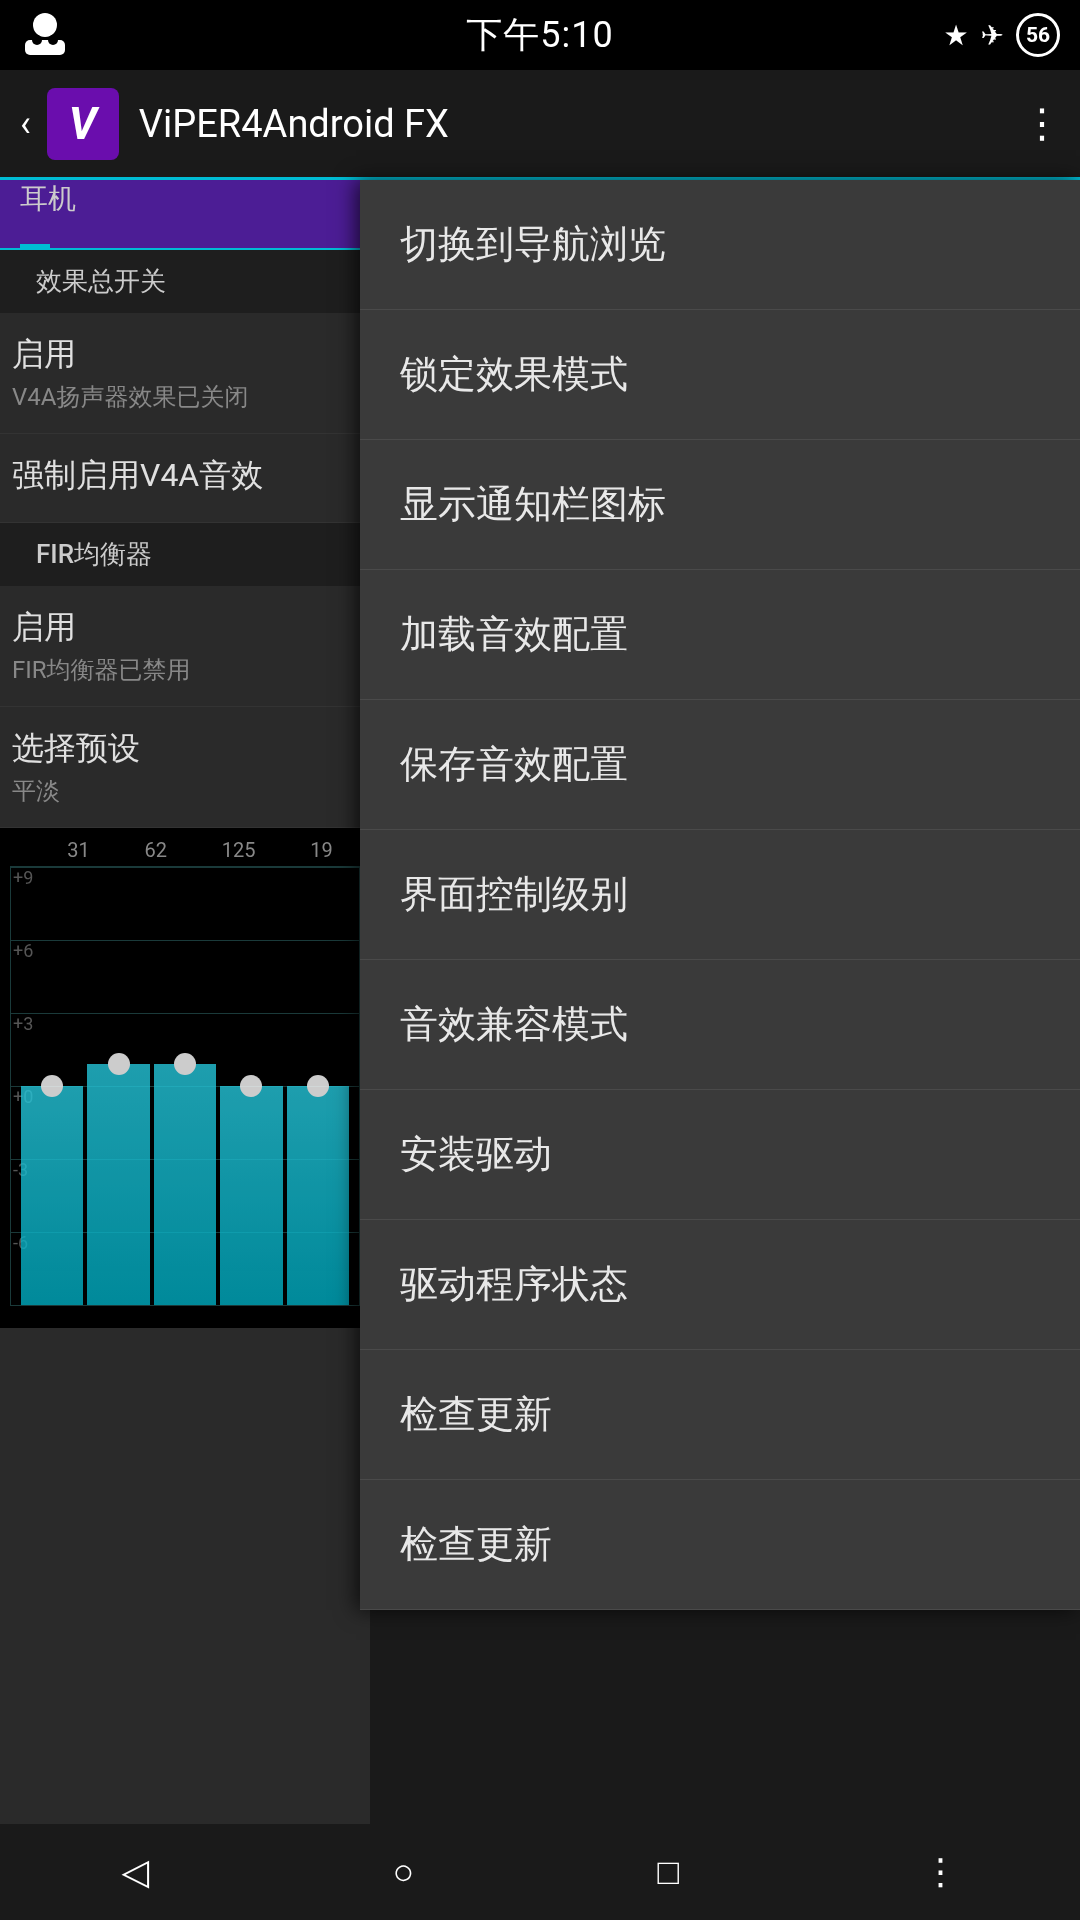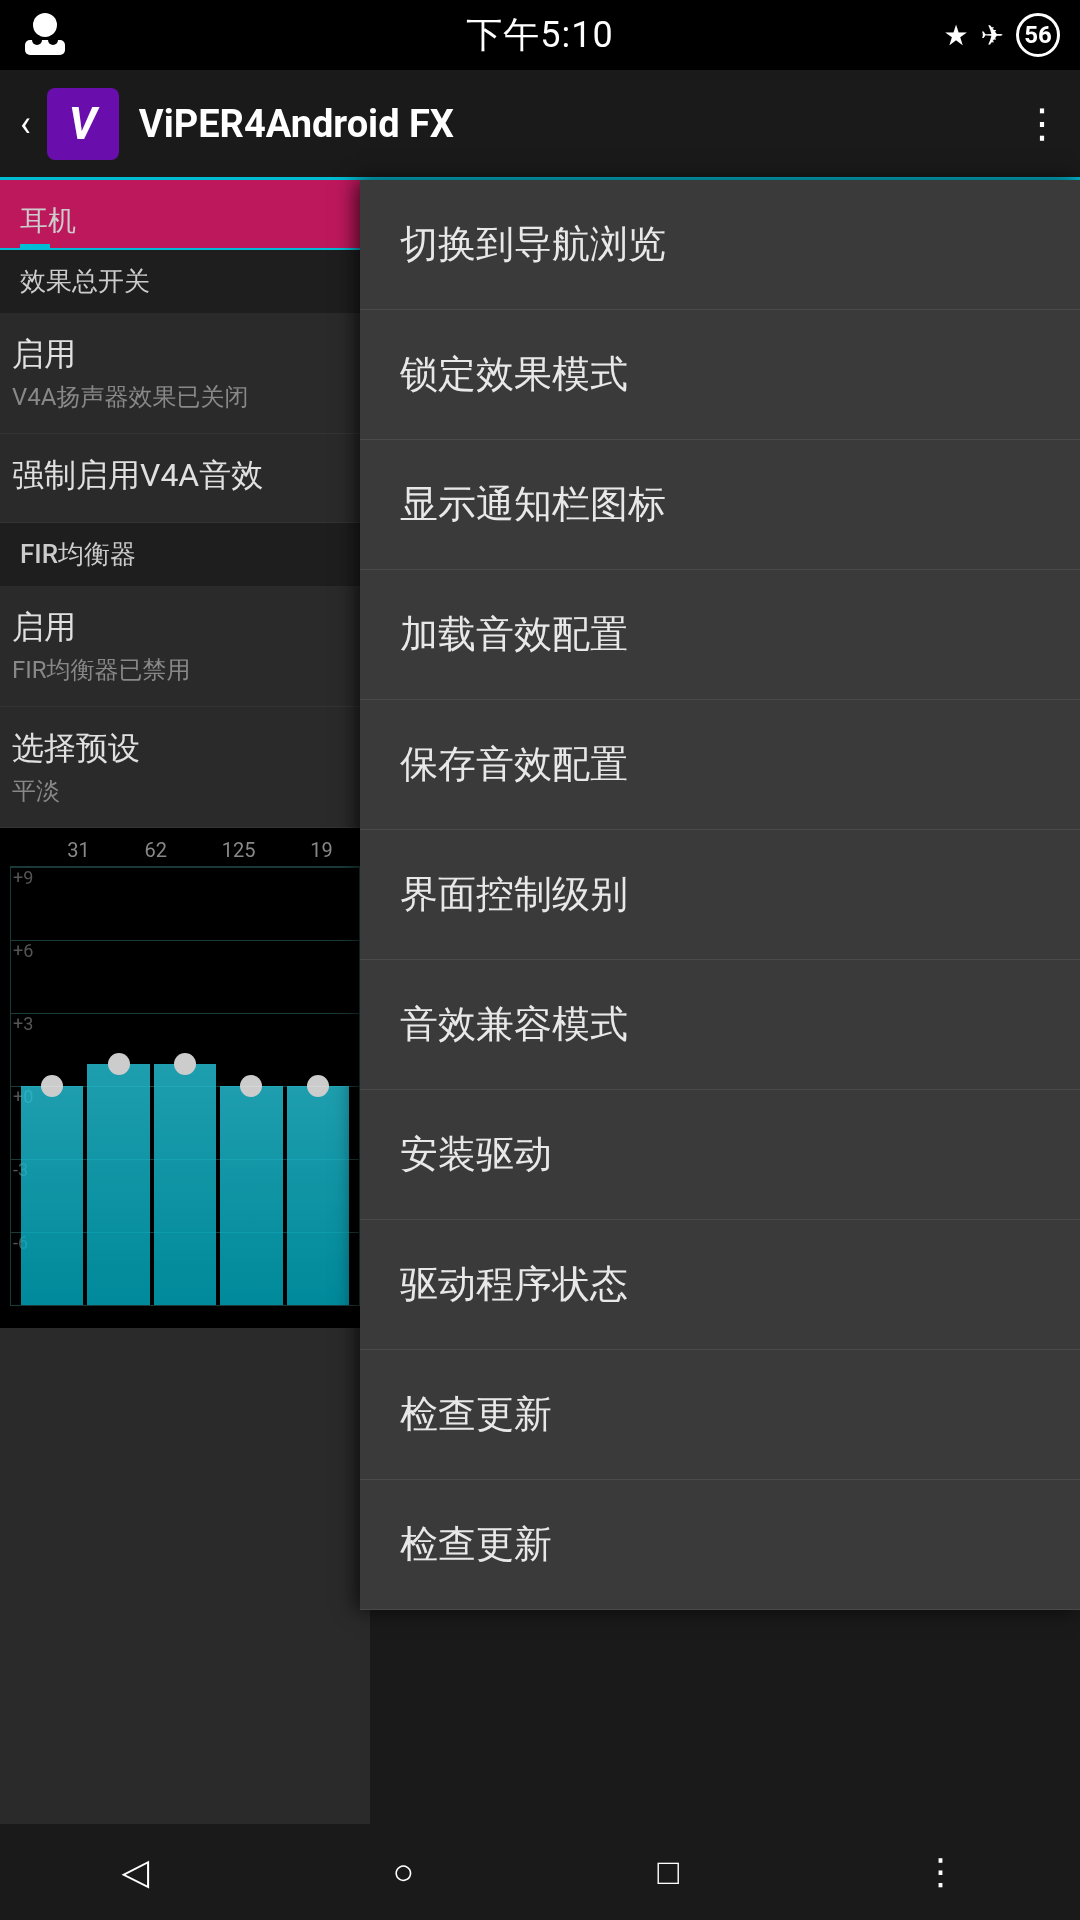--- a/index.html
+++ b/index.html
@@ -48,21 +48,21 @@
     }
     .battery-icon {
       width: 44px;
       height: 44px;
       border: 3px solid #fff;
       border-radius: 50%;
       display: flex;
       align-items: center;
       justify-content: center;
       color: #fff;
-      font-size: 24px;
+      font-size: 21px;
       font-weight: bold;
     }
 
     
     .app-bar {
       width: 100%;
       height: 110px;
       background: #1a1a1a;
       display: flex;
       align-items: center;
@@ -88,21 +88,21 @@
     }
     .app-logo-v {
       color: #fff;
       font-size: 44px;
       font-weight: bold;
       font-style: italic;
     }
     .app-title {
       color: #fff;
       font-size: 38px;
-      font-weight: 700;
+      font-weight: 400;
       flex: 1;
     }
     .app-bar-more {
       color: #fff;
       font-size: 40px;
       cursor: pointer;
       letter-spacing: -2px;
     }
 
     
@@ -117,42 +117,42 @@
     .left-panel {
       width: 370px;
       height: 100%;
       background: #2a2a2a;
       position: relative;
       overflow: hidden;
     }
 
     .tab-header {
       height: 70px;
-      background: #be185d;
-      display: flex;
-      align-items: flex-end;
-      padding: 8px 20px;
+      background: #4c1d95;
+      display: flex;
+      align-items: flex-start;
+      padding: 0 20px;
       border-bottom: 2px solid #00bcd4;
     }
     .tab-header-text {
       color: #ccc;
       font-size: 28px;
     }
     .tab-indicator {
       width: 30px;
       height: 4px;
       background: #00bcd4;
       position: absolute;
       bottom: 0;
       left: 20px;
     }
 
     .section-header {
       background: #1e1e1e;
-      padding: 14px 20px;
+      padding: 14px 36px;
       color: #ccc;
       font-size: 26px;
       font-weight: 500;
     }
 
     .list-item {
       padding: 20px 12px;
       border-bottom: 1px solid #333;
     }
     .list-item-title {

